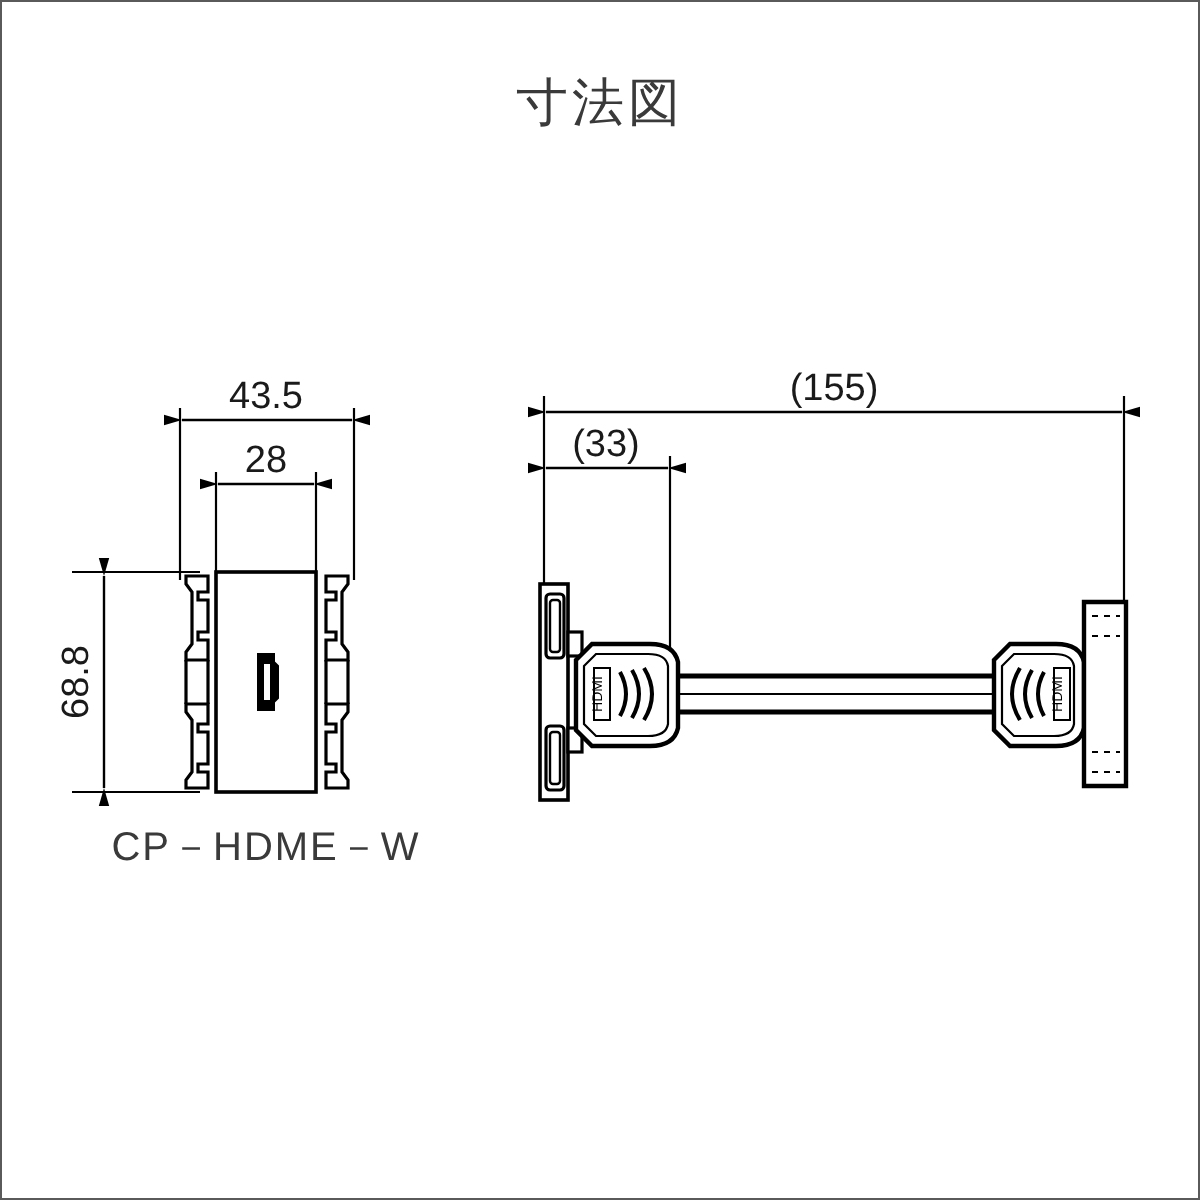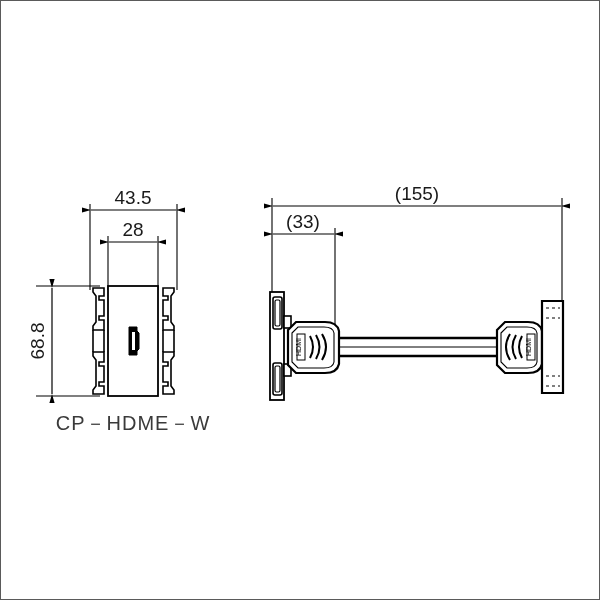--- a/index.html
+++ b/index.html
@@ -45,20 +45,21 @@
     top: 0;
   }
 </style>
 </head>
 <body>
 
 <div id="page">
 
   <div id="frame-border"></div>
 
+  <div id="drawing-title">寸法図</div>
 
   <svg id="svg-canvas" width="600" height="600" viewBox="0 0 600 600">
 
     <defs>
       <marker id="arrL" markerWidth="10" markerHeight="8" refX="9" refY="4" orient="auto" markerUnits="userSpaceOnUse">
         <path d="M9,4 L0,1.4 L0,6.6 Z" fill="#000"></path>
       </marker>
       <marker id="arrR" markerWidth="10" markerHeight="8" refX="1" refY="4" orient="auto" markerUnits="userSpaceOnUse">
         <path d="M1,4 L10,1.4 L10,6.6 Z" fill="#000"></path>
       </marker>

